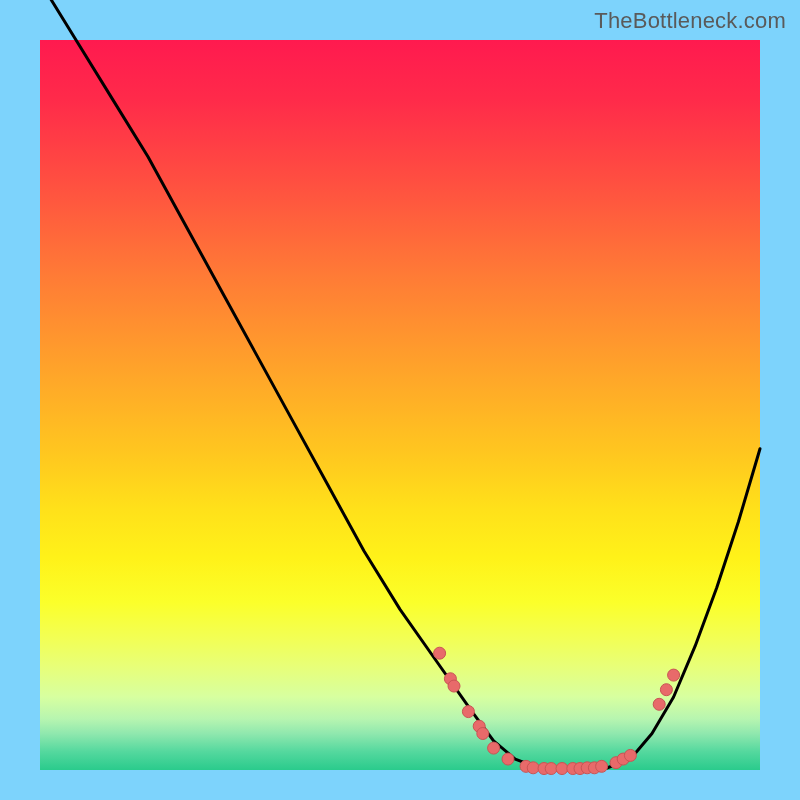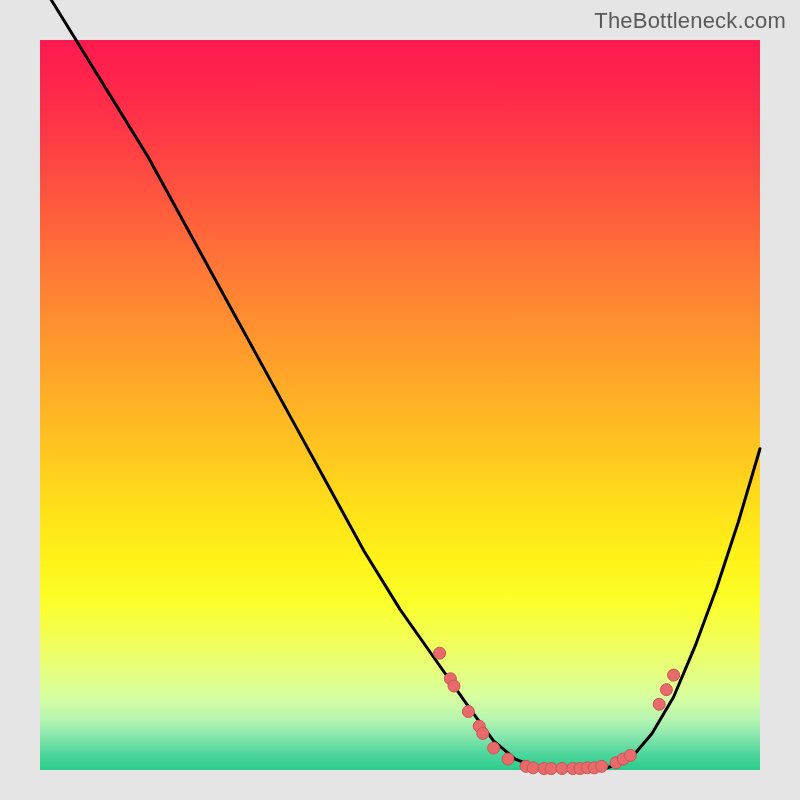--- a/index.html
+++ b/index.html
@@ -10,21 +10,21 @@
     height: 800px;
     overflow: hidden;
     position: relative;
   }
   .frame {
     position: absolute;
     left: 0;
     top: 0;
     width: 800px;
     height: 800px;
-    background: #e5e5e5;
+    background: #7dd3fc;
   }
   .plot-area {
     position: absolute;
     left: 40px;
     top: 40px;
     width: 720px;
     height: 730px;
     
     background: linear-gradient(
       to bottom,

